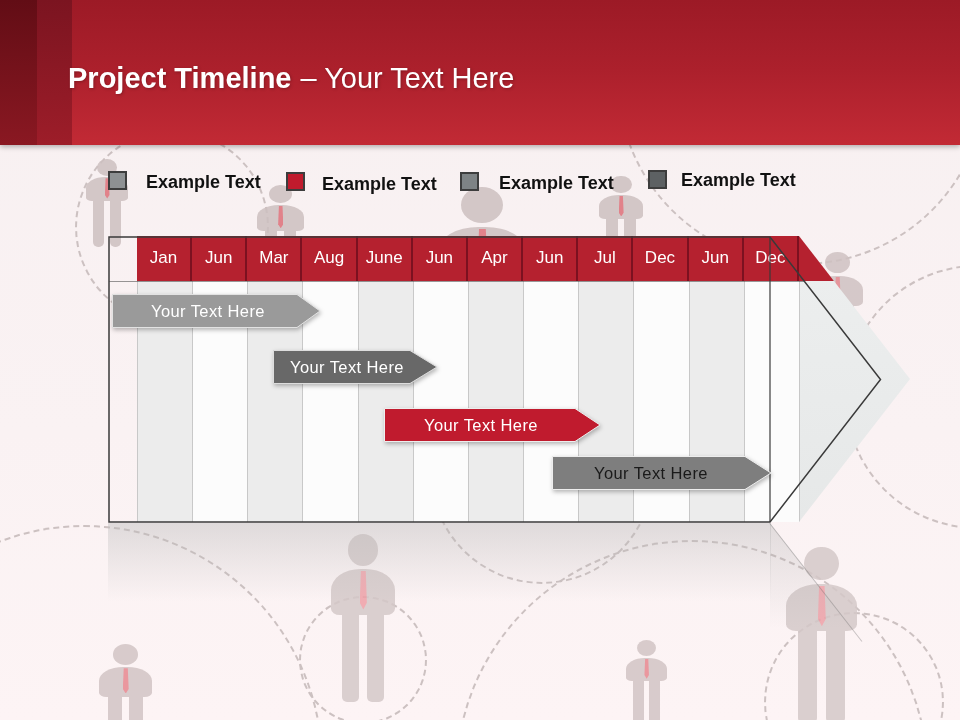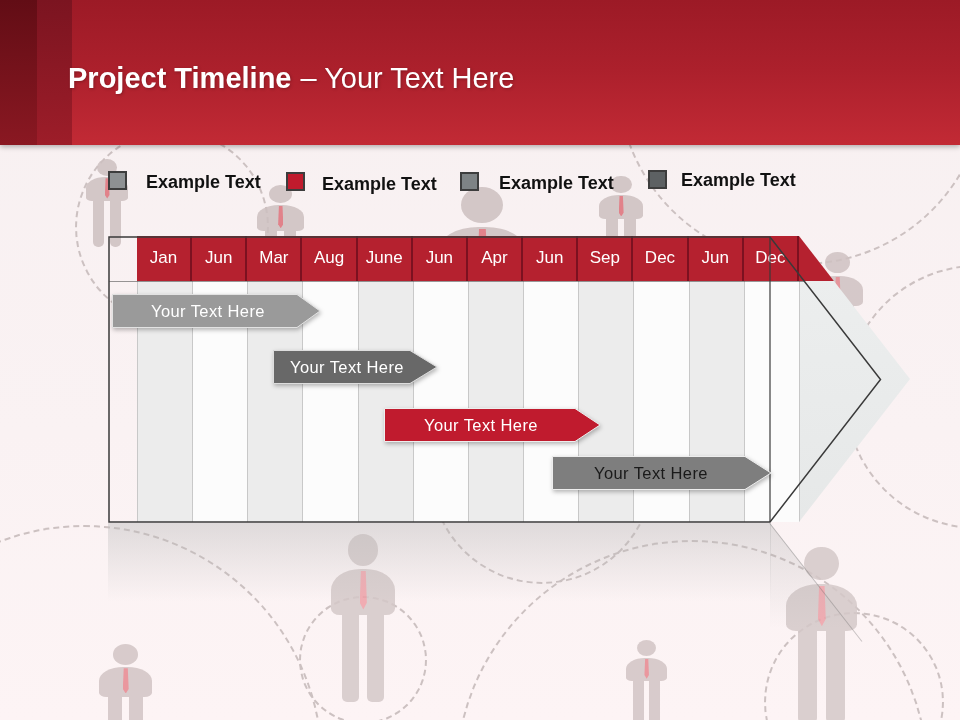--- a/index.html
+++ b/index.html
@@ -178,21 +178,21 @@
     <div class="tl-cols"></div>
     <div class="tl-months" style="background: rgb(181, 33, 47);">
       <div class="mcell">Jan</div>
       <div class="mcell">Jun</div>
       <div class="mcell">Mar</div>
       <div class="mcell">Aug</div>
       <div class="mcell">June</div>
       <div class="mcell">Jun</div>
       <div class="mcell">Apr</div>
       <div class="mcell">Jun</div>
-      <div class="mcell">Sep</div>
+      <div class="mcell">Jul</div>
       <div class="mcell">Dec</div>
       <div class="mcell">Jun</div>
       <div class="mcell">Dec</div>
     </div>
   </div>
 
   <svg class="tl-outline" width="776" height="288">
     <path d="M1,1 L662,1 L772.5,143.5 L662,286 L1,286 Z" fill="none" stroke="#3a3a3a" stroke-width="1.5"></path>
     <line x1="662" y1="1" x2="662" y2="286" stroke="#3a3a3a" stroke-width="1.2"></line>
     <line x1="1" y1="45.5" x2="697" y2="45.5" stroke="rgba(70,70,70,0.55)" stroke-width="1"></line>

